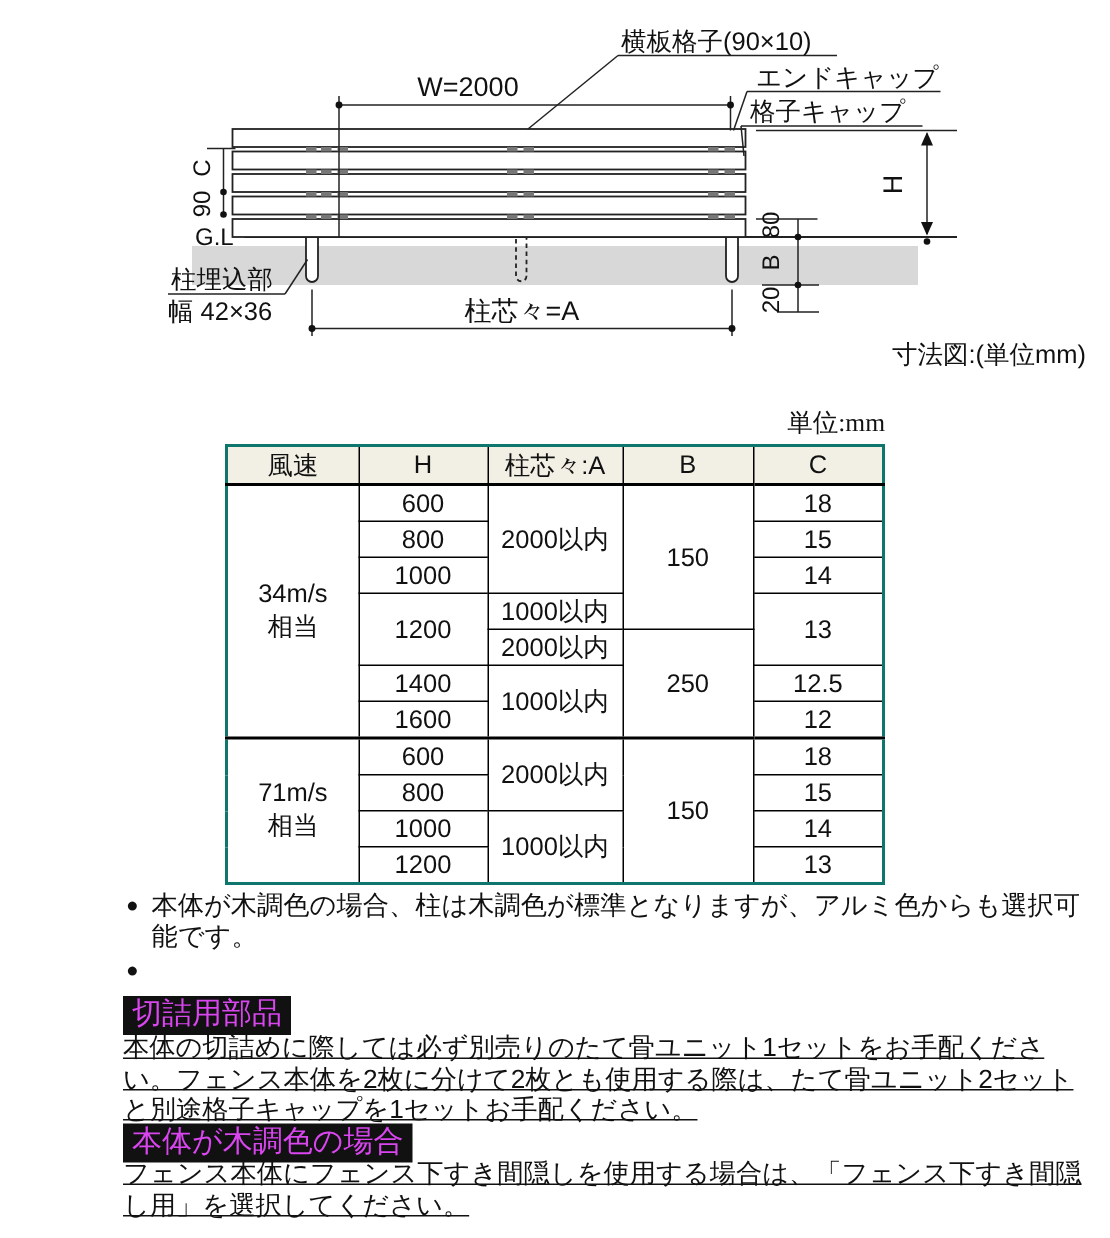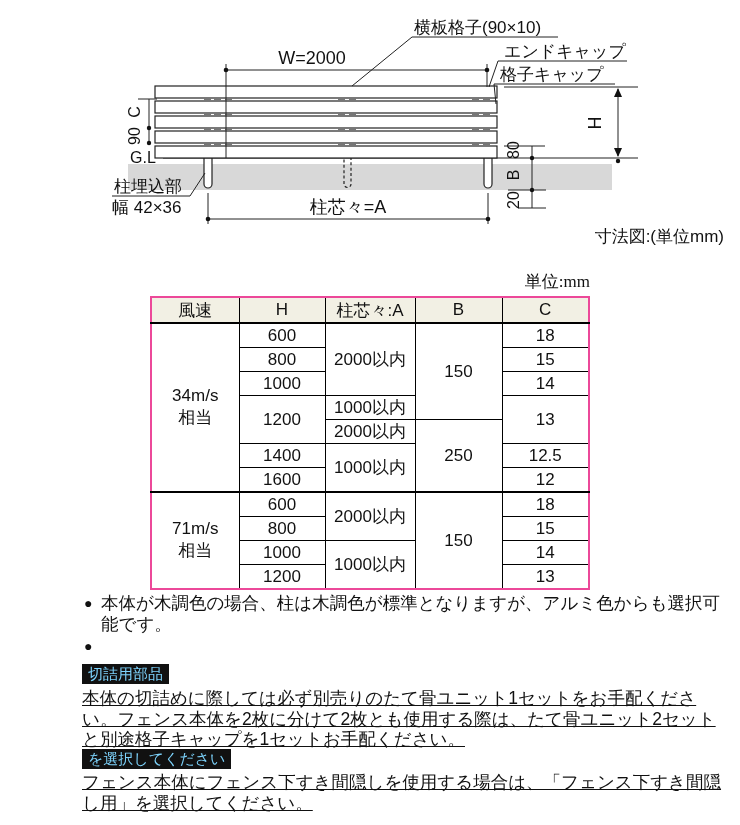--- a/index.html
+++ b/index.html
@@ -3,29 +3,29 @@
 <meta charset="utf-8">
 <style>
   html,body{margin:0;padding:0;background:#fff;}
   body{font-family:"Liberation Sans",sans-serif;color:#111;}
   .page{position:relative;width:740px;height:825px;background:#fff;overflow:hidden;}
   svg text{fill:#111;font-family:"Liberation Sans",sans-serif;font-size:17px;}
   svg .big{font-size:18px;}
   svg .dim{font-size:16px;}
   .unit-note{position:absolute;top:270px;right:150px;font-size:17px;font-family:Liberation Serif, serif;}
   table.spec{position:absolute;left:150px;top:296px;border-collapse:collapse;table-layout:fixed;
-             border:2px solid #ec4899;font-size:17px;}
+             border:2px solid #0f766e;font-size:17px;}
   table.spec th,table.spec td{border:1px solid #000;text-align:center;vertical-align:middle;
              padding:0;height:23px;white-space:pre-line;}
   table.spec th{background:#f2f0e4;height:24px;font-weight:normal;border-bottom:2px solid #000;}
   table.spec tr.sec td{border-top:2px solid #000;}
   .notes{position:absolute;left:84px;top:593px;width:644px;font-size:17.5px;line-height:1.22;}
   .bullet{display:flex;}
   .bullet .dot{flex:0 0 17px;font-size:14px;padding-top:2px;}
-  .sec-title{position:absolute;left:82px;background:#111;color:#7dd3fc;font-size:15px;
+  .sec-title{position:absolute;left:82px;background:#111;color:#d946ef;font-size:20px;
              padding:1px 6px 2px;line-height:1.15;}
   .sec-body{position:absolute;left:82px;width:644px;font-size:17.5px;line-height:1.18;text-decoration:underline;}
 </style>
 </head>
 <body>
 
 <div class="page">
 
   
   <svg width="740" height="262" viewBox="0 0 740 262">
@@ -240,16 +240,16 @@
     <div class="bullet">
       <span class="dot">●</span>
     </div>
   </div>
 
   
   <div class="sec-title" style="top:664px;">切詰用部品</div>
   <div class="sec-body" style="top:688px;">本体の切詰めに際しては必ず別売りのたて骨ユニット1セットをお手配ください。フェンス本体を2枚に分けて2枚とも使用する際は、たて骨ユニット2セットと別途格子キャップを1セットお手配ください。</div>
 
   
-  <div class="sec-title" style="top:749px;">を選択してください</div>
+  <div class="sec-title" style="top:749px;">本体が木調色の場合</div>
   <div class="sec-body" style="top:772px;">フェンス本体にフェンス下すき間隠しを使用する場合は、「フェンス下すき間隠し用」を選択してください。</div>
 
 </div>
 
 </body></html>

